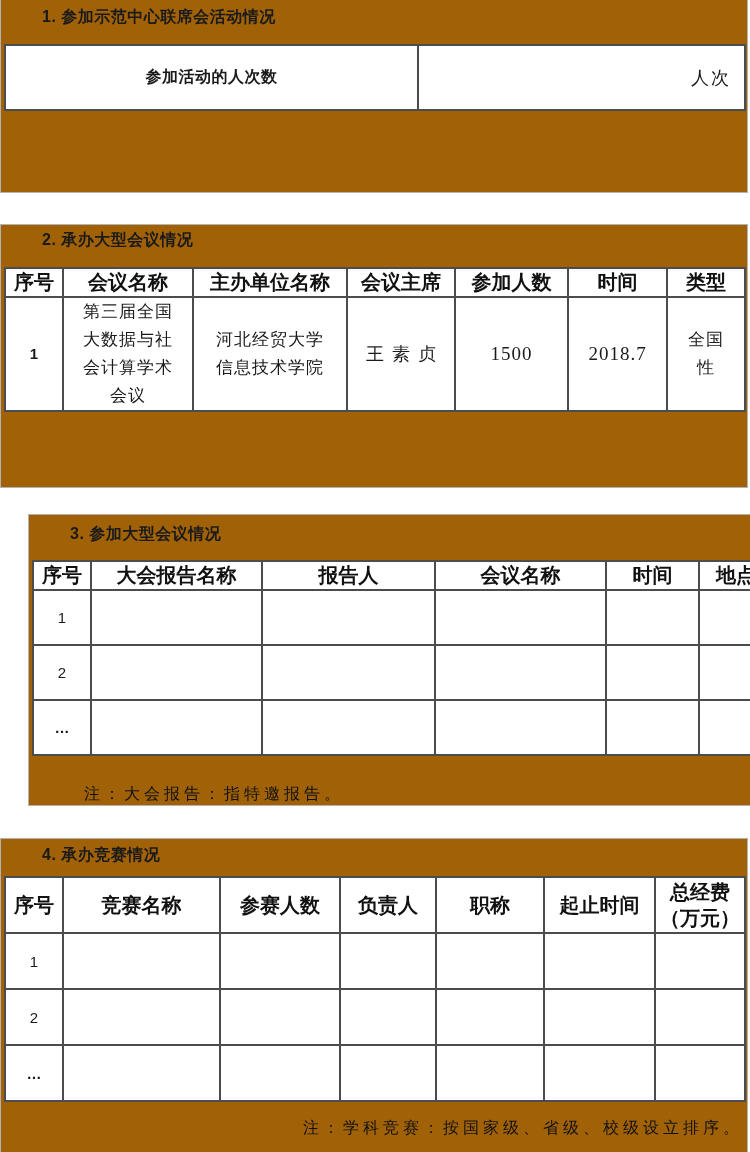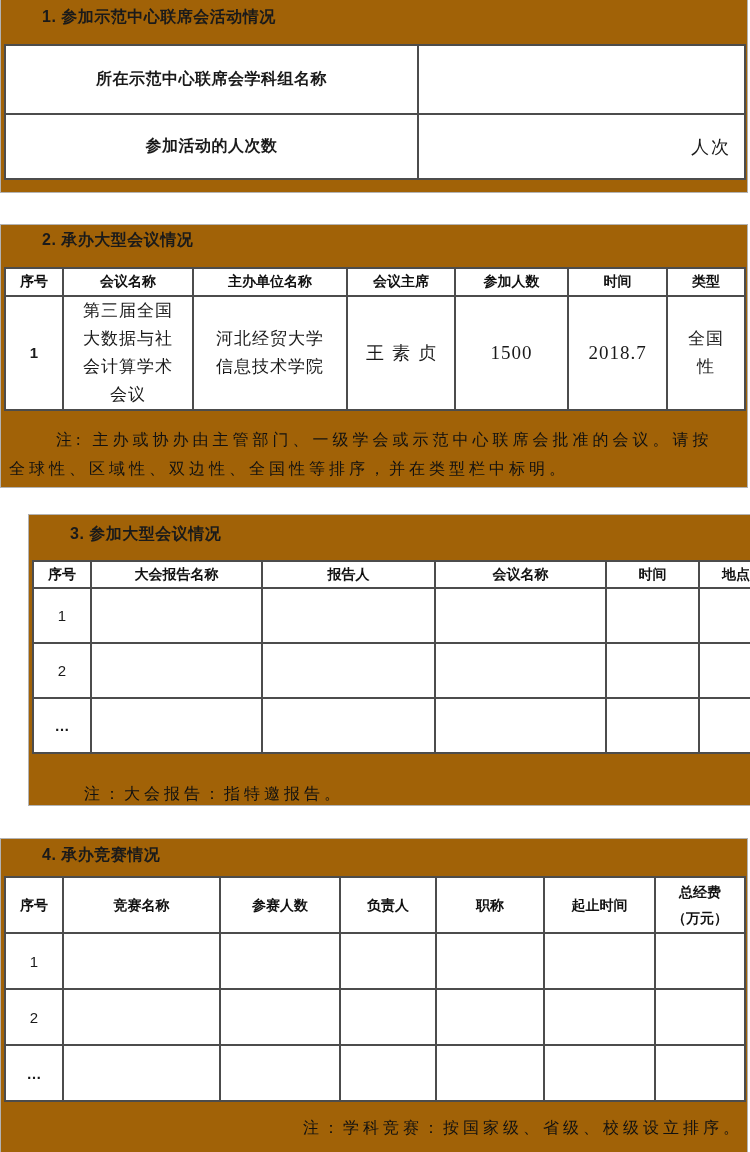--- a/index.html
+++ b/index.html
@@ -26,21 +26,21 @@
   #sec4 .sec-title{top:6px;}
 
   table{
     position:absolute;left:3px;width:740px;border-collapse:collapse;
     table-layout:fixed;background:#ffffff;
   }
   th,td{
     border:2px solid #4c4c4c;padding:0;vertical-align:middle;text-align:center;
     white-space:pre-line;overflow:hidden;
   }
-  th{font-weight:bold;font-size:14px;color:#111;font-family:"Liberation Sans",sans-serif;}
+  th{font-weight:bold;font-size:20px;color:#111;font-family:"Liberation Sans",sans-serif;}
 
   
   #t1{top:44px;}
   #t1 tr:first-child{height:69px;}
   #t1 tr:last-child{height:65px;}
   #t1 .label-cell{font-weight:bold;font-size:16px;letter-spacing:0.5px;}
   #t1 .value-cell{
     text-align:right;padding-right:13px;
     font-family:"Liberation Serif",serif;font-size:18px;letter-spacing:2px;
   }
@@ -84,24 +84,20 @@
 <div id="page">
 
   <div class="section" id="sec1">
     <div class="sec-title">1. 参加示范中心联席会活动情况</div>
     <table id="t1">
       <colgroup>
           <col style="width:413px">
           <col style="width:327px">
         </colgroup>
       <tbody>
-        <tr>
-          <td class="label-cell">所在示范中心联席会学科组名称</td>
-          <td class="value-cell"></td>
-        </tr>
         <tr>
           <td class="label-cell">参加活动的人次数</td>
           <td class="value-cell">人次</td>
         </tr>
       </tbody>
     </table>
   </div>
 
   <div class="section" id="sec2">
     <div class="sec-title">2. 承办大型会议情况</div>
@@ -136,22 +132,20 @@
             <td>河北经贸大学
 信息技术学院</td>
             <td>王素贞</td>
             <td>1500</td>
             <td>2018.7</td>
             <td>全国
 性</td>
           </tr>
         </tbody>
     </table>
-    <div class="note">注: 主办或协办由主管部门、一级学会或示范中心联席会批准的会议。请按
-全球性、区域性、双边性、全国性等排序，并在类型栏中标明。</div>
   </div>
 
   <div class="section" id="sec3">
     <div class="sec-title">3. 参加大型会议情况</div>
     <table id="t3">
       <colgroup>
         <col style="width:58px">
           <col style="width:171px">
           <col style="width:173px">
         <col style="width:171px">

